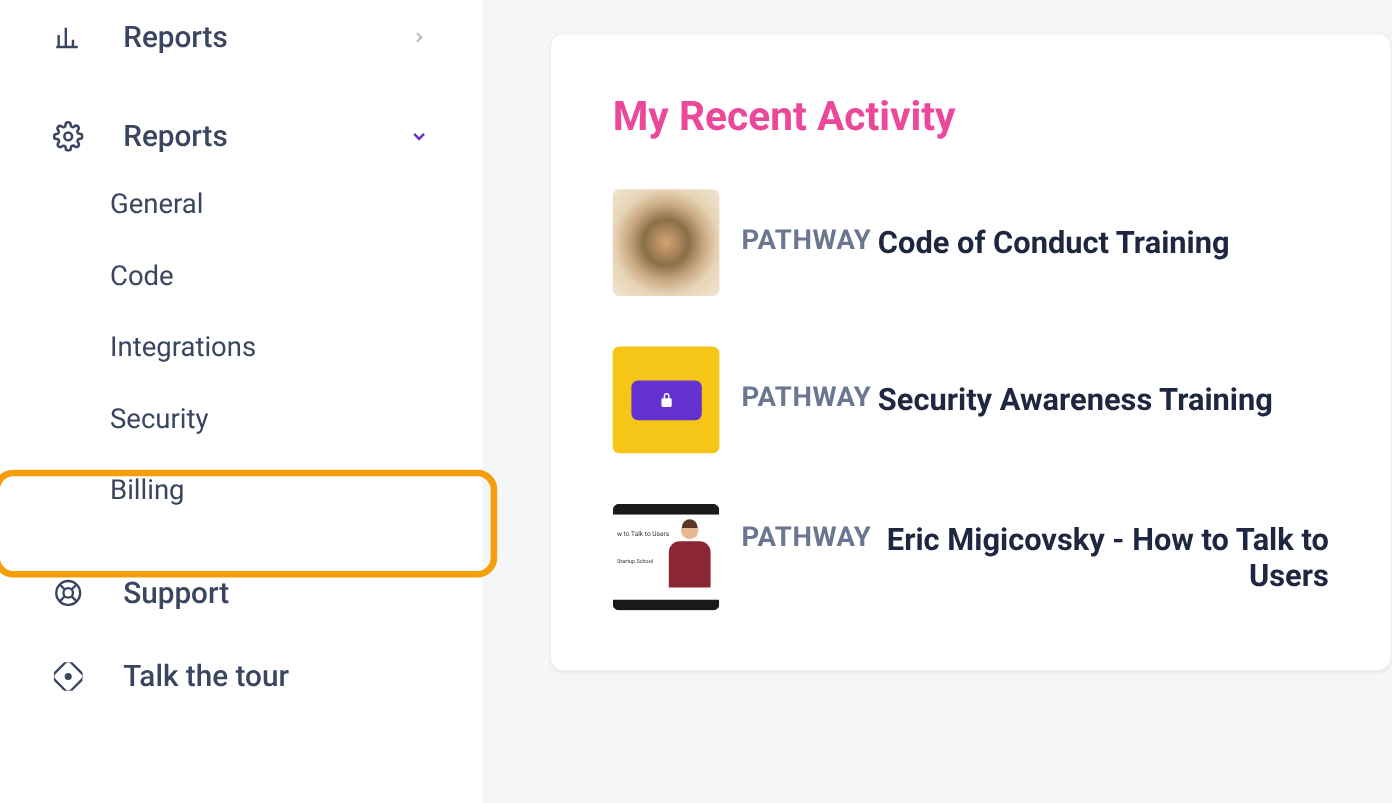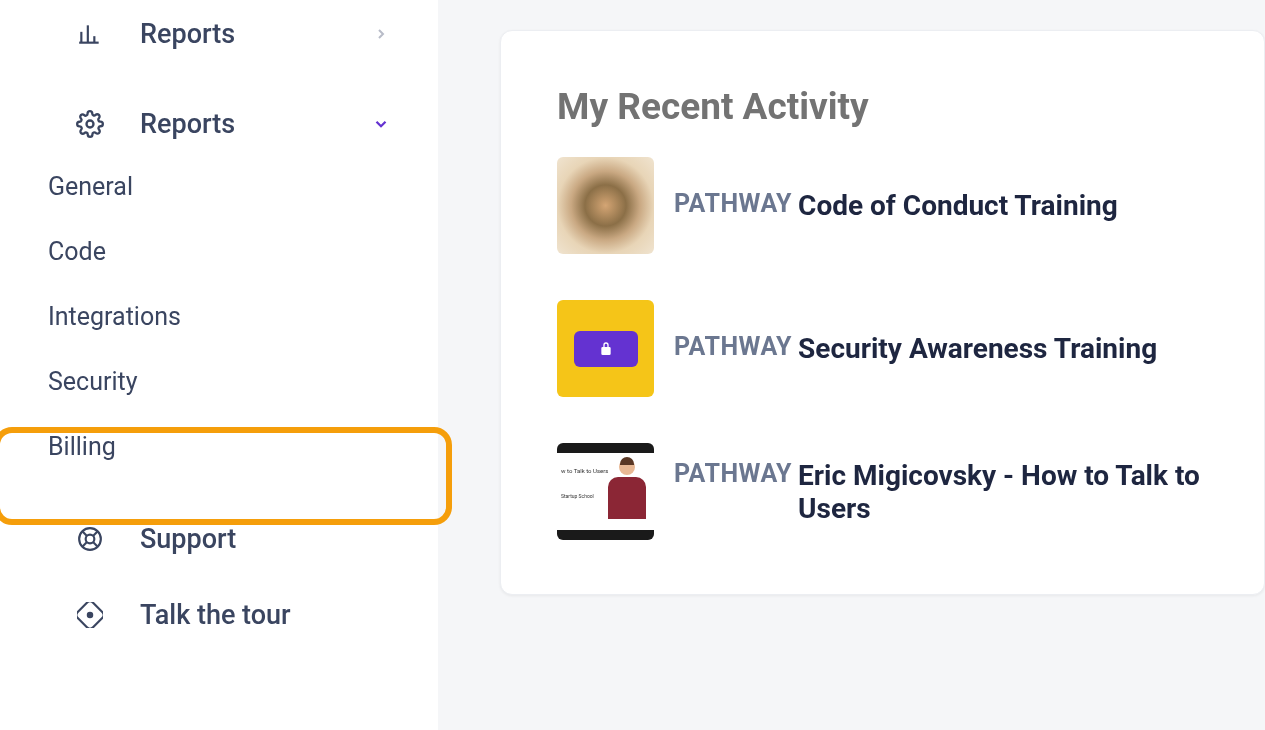--- a/index.html
+++ b/index.html
@@ -14,21 +14,21 @@
     .sidebar {
       width: 438px;
       background: #ffffff;
       padding-top: 4px;
       flex-shrink: 0;
       position: relative;
     }
     .nav-item {
       display: flex;
       align-items: center;
-      padding: 14px 76px;
+      padding: 14px 48px;
       cursor: pointer;
       position: relative;
       text-align: center;
     }
     .nav-item.top-level { gap: 36px; }
     .nav-icon {
       width: 28px;
       height: 28px;
       display: flex;
       align-items: center;
@@ -45,21 +45,21 @@
       position: absolute;
       right: 48px;
       width: 18px;
       height: 18px;
       display: flex;
       align-items: center;
       justify-content: center;
     }
     .nav-spacer { height: 30px; }
     .sub-item {
-      padding: 18px 48px 18px 48px;
+      padding: 18px 48px 18px 100px;
       cursor: pointer;
     }
     .sub-label {
       font-size: 25px;
       font-weight: 400;
       color: #3a4560;
     }
     .highlight-box {
       position: absolute;
       border: 6px solid #f59e0b;
@@ -78,22 +78,22 @@
       background: #ffffff;
       border-radius: 12px;
       box-shadow: 0 1px 3px rgba(0,0,0,0.06);
       padding: 54px 56px;
       width: 100%;
       border: 1px solid #eceef2;
     }
     .card-title {
       font-size: 37px;
       font-weight: 700;
-      color: #737373;
-      margin-bottom: 29px;
+      color: #ec4899;
+      margin-bottom: 44px;
     }
     .activity-item {
       display: flex;
       align-items: center;
       gap: 20px;
       margin-bottom: 46px;
     }
     .activity-item:last-child { margin-bottom: 0; }
     .thumb {
       width: 97px;
@@ -170,20 +170,21 @@
     .activity-type {
       font-size: 25px;
       font-weight: 700;
       color: #6b7790;
       letter-spacing: 0.5px;
     }
     .activity-title {
       font-size: 28px;
       font-weight: 700;
       color: #1e2640;
+      text-align: right;
     }
   </style>
 </head>
 <body>
 
 <div class="sidebar">
 
   <div class="nav-item top-level">
     <span class="nav-icon">
       <svg width="26" height="26" viewBox="0 0 24 24" fill="none" stroke="currentColor" stroke-width="2">

